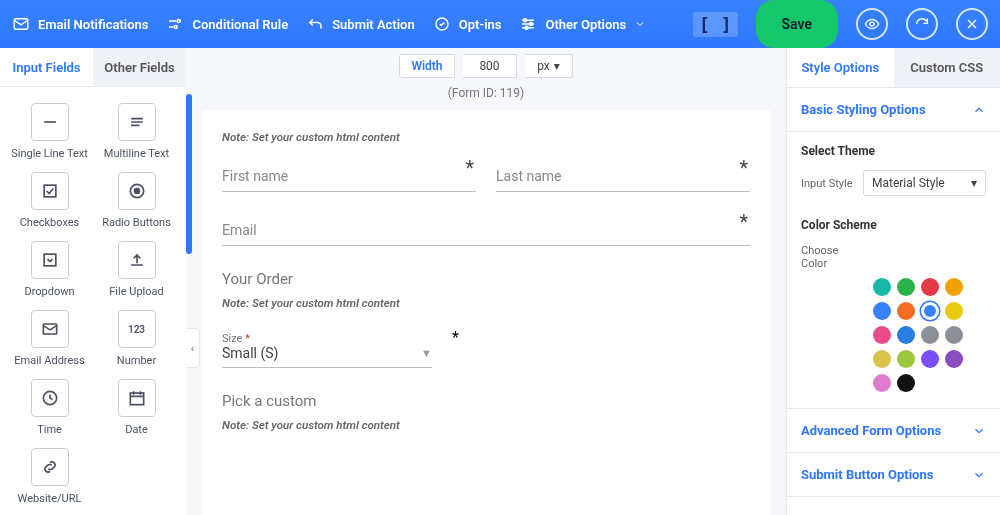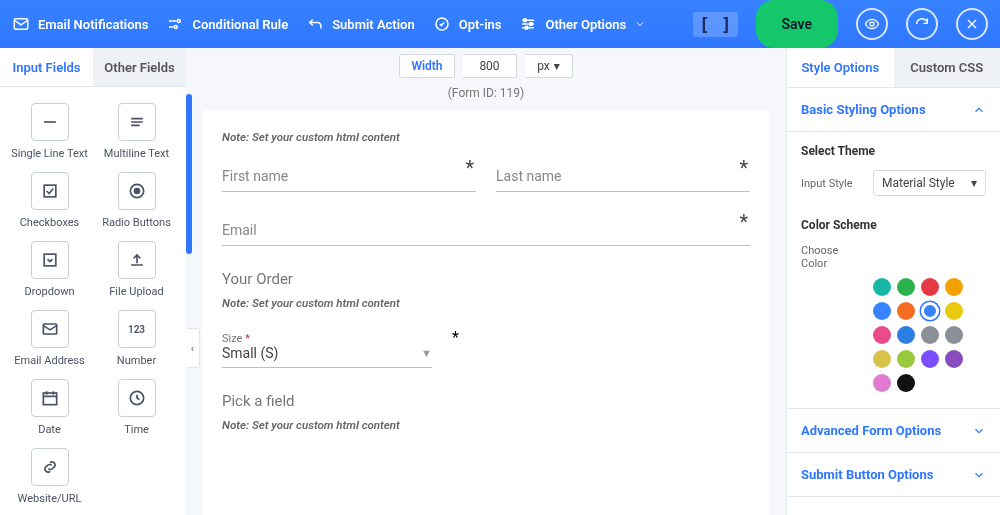--- a/index.html
+++ b/index.html
@@ -48,21 +48,21 @@
 .size-row .sel-caret { color: #999; font-size: 11px; }
 
 .right { width: 214px; background: #fff; border-left: 1px solid #e4e8ee; display: flex; flex-direction: column; }
 .right-tabs { display: flex; height: 40px; border-bottom: 1px solid #e4e8ee; }
 .right-tabs .rtab { flex: 1; display: flex; align-items: center; justify-content: center; font-size: 13px; font-weight: 600; cursor: pointer; color: #555; background: #eef1f5; }
 .right-tabs .rtab.active { color: #2f77ff; background: #fff; }
 .acc-head { display: flex; align-items: center; justify-content: space-between; padding: 14px 14px; font-size: 13px; font-weight: 700; color: #2f77ff; border-bottom: 1px solid #e4e8ee; cursor: pointer; }
 .acc-head .chev { width: 14px; height: 14px; }
 .acc-body { padding: 12px 14px 16px; border-bottom: 1px solid #e4e8ee; }
 .acc-body .sub { font-size: 12px; font-weight: 700; color: #333; margin-bottom: 12px; }
-.style-row { display: flex; align-items: center; gap: 10px; margin-bottom: 8px; }
+.style-row { display: flex; align-items: center; margin-bottom: 8px; }
 .style-row .lbl { font-size: 11px; color: #666; width: 62px; }
 .style-row .sel { flex: 1; border: 1px solid #d4d9e2; border-radius: 3px; height: 26px; font-size: 12px; display: flex; align-items: center; justify-content: space-between; padding: 0 8px; color: #444; cursor: pointer; }
 .swatches { display: flex; flex-wrap: wrap; gap: 6px; padding-left: 72px; }
 .swatch { width: 18px; height: 18px; border-radius: 50%; cursor: pointer; }
 .swatch.sel { box-shadow: inset 0 0 0 3px #fff, 0 0 0 1.5px #2f77ff; }
 </style>
 </head>
 <body>
 
 <div class="topbar">
@@ -196,34 +196,34 @@
           </div>
           <div class="fc-label">Email Address</div>
         </div>
       <div class="field-cell">
           <div class="fc-icon" style="font-size:10px;font-weight:600">123</div>
           <div class="fc-label">Number</div>
         </div>
       <div class="field-cell">
           <div class="fc-icon">
             <svg viewBox="0 0 24 24">
+              <circle cx="12" cy="12" r="8"></circle>
+              <path d="M12 8v4l3 2"></path>
+            </svg>
+          </div>
+          <div class="fc-label">Time</div>
+        </div>
+      <div class="field-cell">
+          <div class="fc-icon">
+            <svg viewBox="0 0 24 24">
               <rect x="4" y="6" width="16" height="14"></rect>
               <path d="M4 10h16M8 4v4M16 4v4"></path>
             </svg>
           </div>
           <div class="fc-label">Date</div>
-        </div>
-      <div class="field-cell">
-          <div class="fc-icon">
-            <svg viewBox="0 0 24 24">
-              <circle cx="12" cy="12" r="8"></circle>
-              <path d="M12 8v4l3 2"></path>
-            </svg>
-          </div>
-          <div class="fc-label">Time</div>
         </div>
       <div class="field-cell">
           <div class="fc-icon">
             <svg viewBox="0 0 24 24">
               <path d="M10 14a4 4 0 005 0l3-3a4 4 0 00-5-5l-1 1"></path>
               <path d="M14 10a4 4 0 00-5 0l-3 3a4 4 0 005 5l1-1"></path>
             </svg>
           </div>
           <div class="fc-label">Website/URL</div>
         </div>
@@ -256,21 +256,21 @@
       <div class="frow size-row">
         <div class="ffield">
           <div class="size-label"><span>Size</span> <span style="color:#c33">*</span></div>
           <div class="size-val">
               <span>Small (S)</span>
               <span class="sel-caret">▼</span>
             </div>
         </div>
         <div style="flex:1;position:relative"><span class="star" style="left:0">*</span></div>
       </div>
-      <div class="section-title">Pick a field</div>
+      <div class="section-title">Pick a custom</div>
       <div class="note">Note: Set your custom html content</div>
     </div>
   </div>
 
   <div class="right">
     <div class="right-tabs">
       <div class="rtab active">Style Options</div>
       <div class="rtab">Custom CSS</div>
     </div>
     <div class="acc-head">

